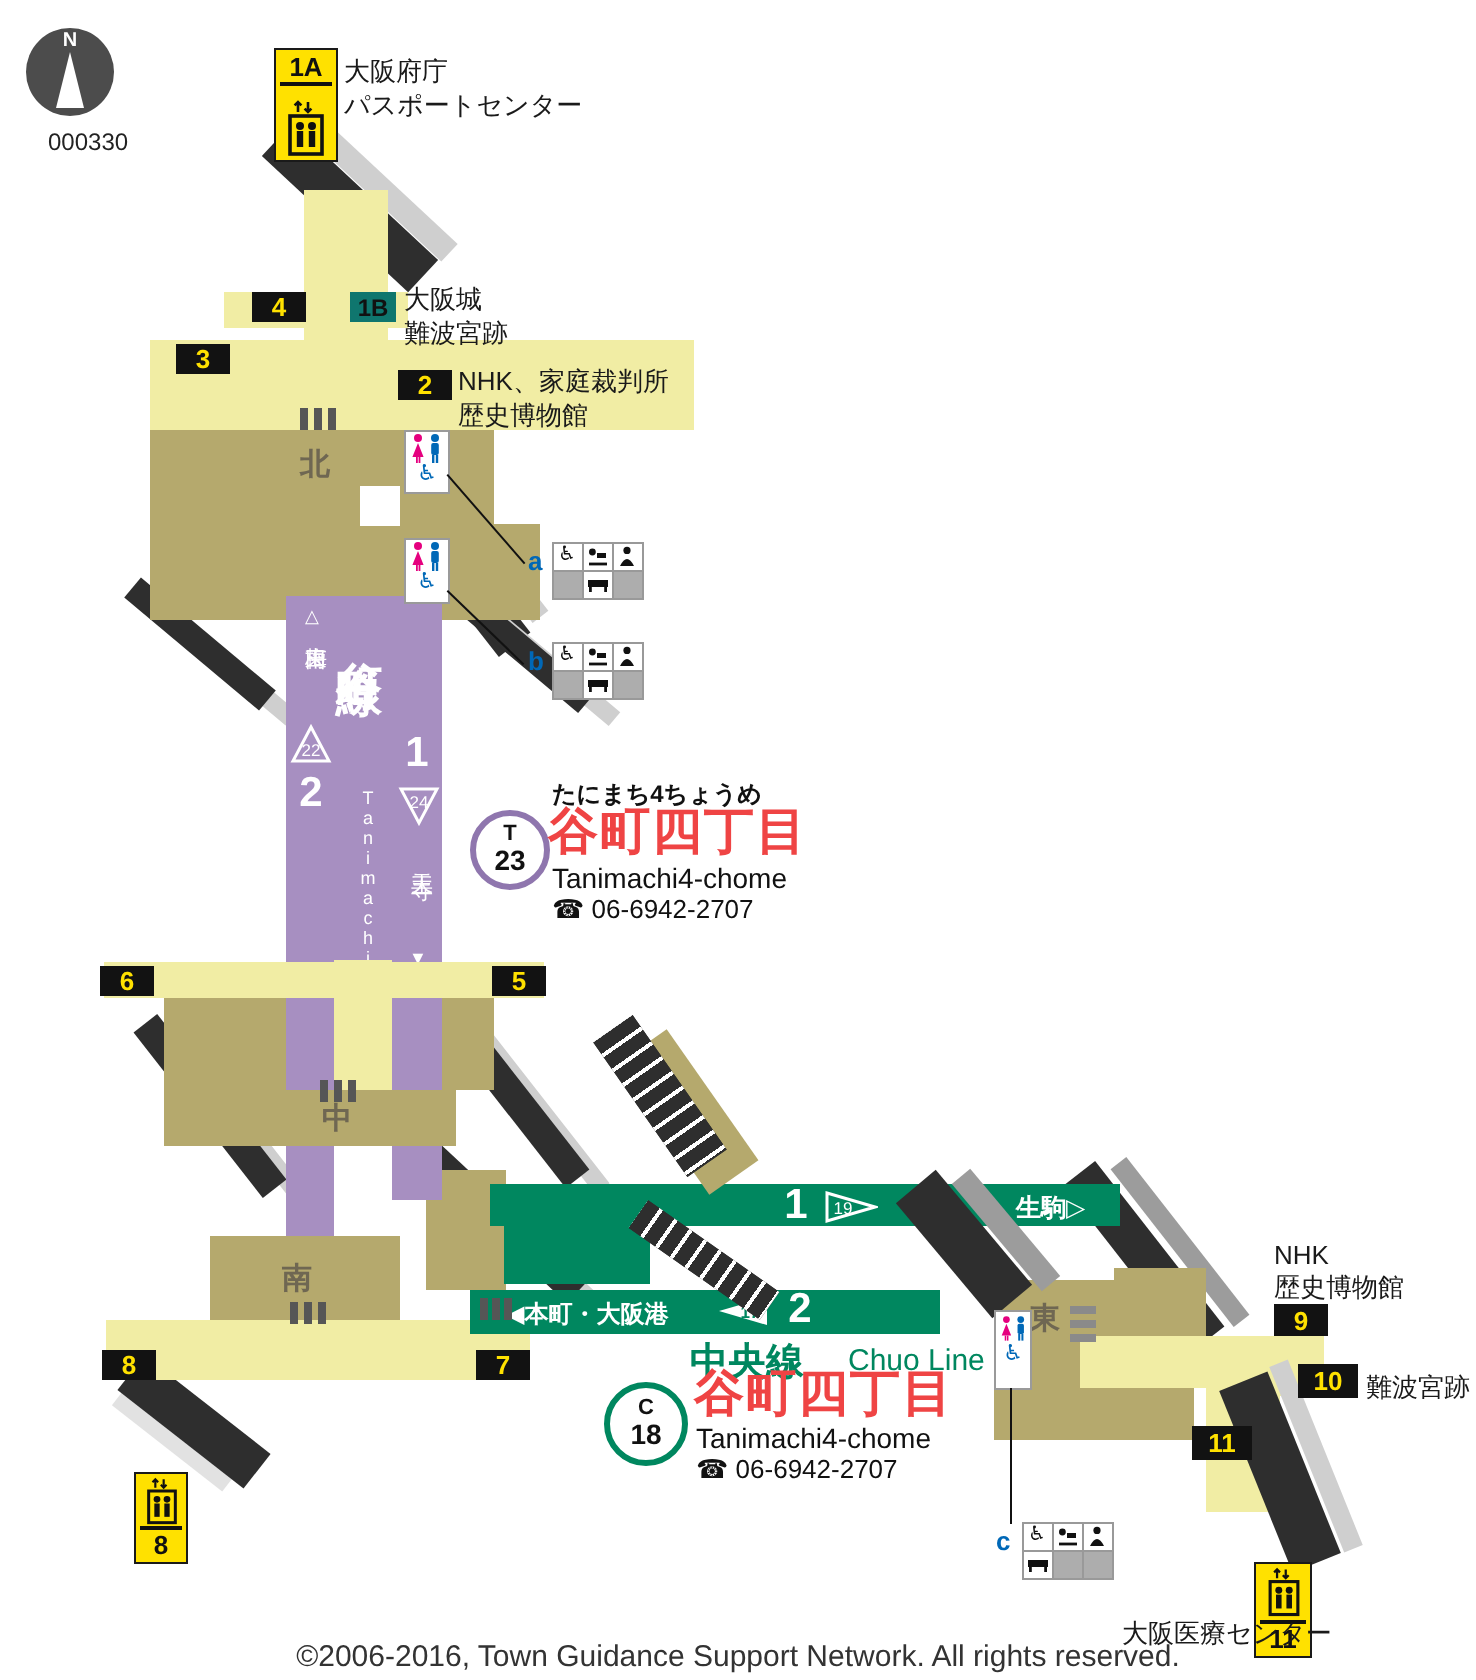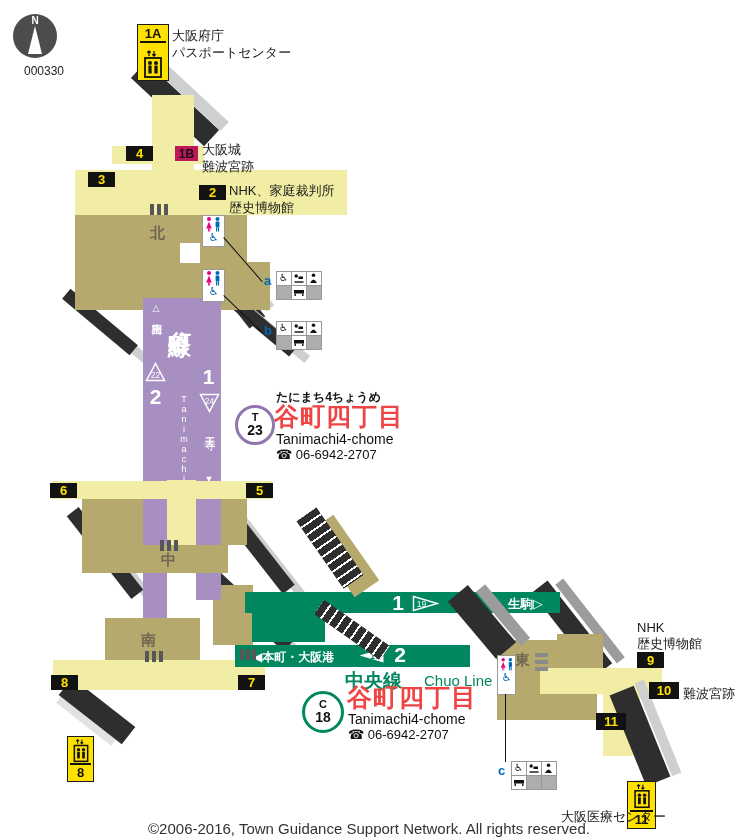--- a/index.html
+++ b/index.html
@@ -10,21 +10,21 @@
   .conc{position:absolute;background:#b5a96d;}
   .purple{position:absolute;background:#a78fc1;}
   .green{position:absolute;background:#00875f;}
   .stair{position:absolute;background:#2e2e2e;transform:translate(-50%,-50%) rotate(var(--r));}
   .stair.g{background:#cfcfcf;}
   .stair.g2{background:#9c9c9c;}
   .stair.k{background:#b5a96d;}
   .stair.w{background:#e2e2e2;}
   .steps{background-image:repeating-linear-gradient(90deg,#2e2e2e 0 7px,#ffffff 7px 9px);}
   .exit-b{position:absolute;background:#121212;color:#ffe100;font-weight:bold;font-size:13px;display:flex;align-items:center;justify-content:center;}
-  .exit-y{position:absolute;background:#be185d;color:#111;font-weight:bold;font-size:12px;display:flex;align-items:center;justify-content:center;}
+  .exit-y{position:absolute;background:#0f766e;color:#111;font-weight:bold;font-size:12px;display:flex;align-items:center;justify-content:center;}
   .elev{position:absolute;background:#ffe100;border:1px solid #1a1a1a;display:flex;flex-direction:column;align-items:center;justify-content:space-between;padding:1px 0;}
   .elev .num{font-weight:bold;font-size:13px;color:#111;line-height:15px;}
   .vt{writing-mode:vertical-rl;text-orientation:upright;}
   .wt{color:#fff;}
   .area-label{position:absolute;color:#6f6752;font-weight:bold;font-size:15px;line-height:15px;}
   .gates-v{position:absolute;display:flex;gap:3px;}
   .gates-v i{width:4px;height:11px;background:#565656;}
   .gates-h{position:absolute;display:flex;flex-direction:column;gap:3px;}
   .gates-h i{width:13px;height:4px;background:#8a8a8a;}
   .toilet{position:absolute;background:#fff;border:1px solid #9a9a9a;display:flex;flex-direction:column;align-items:center;justify-content:flex-start;}

